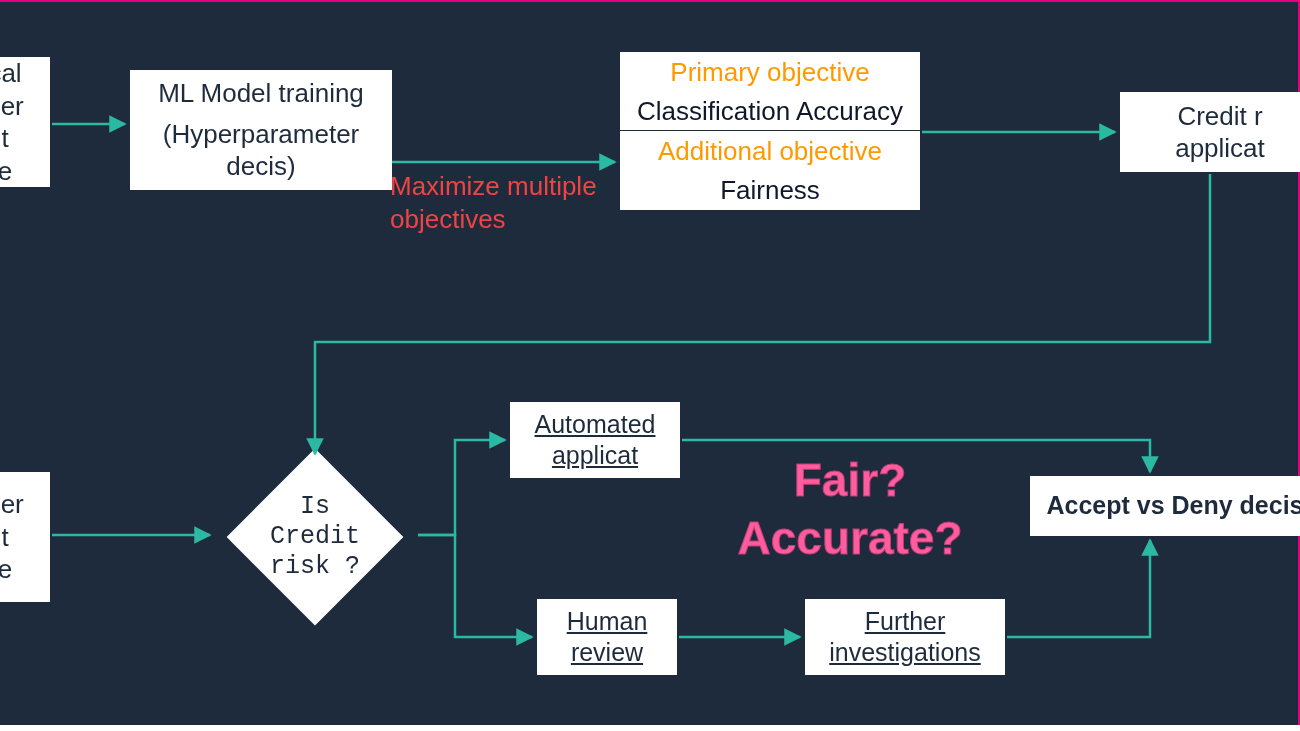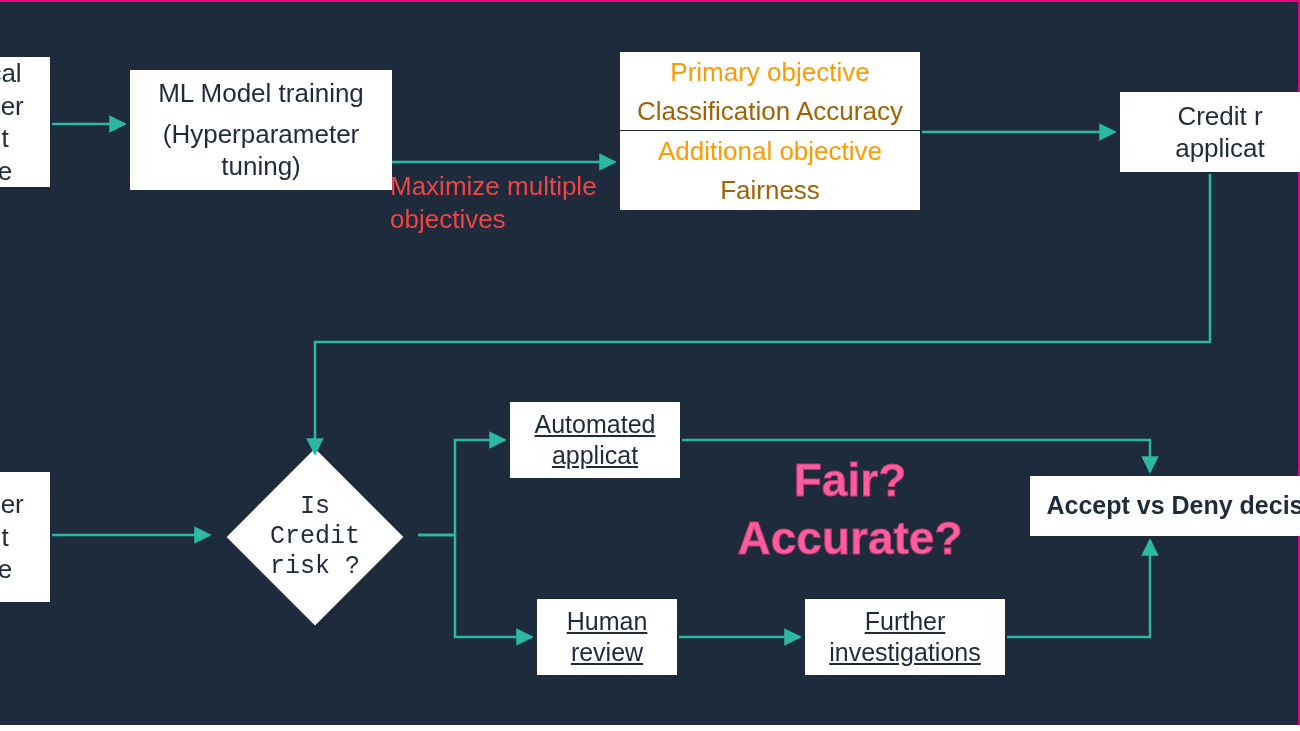--- a/index.html
+++ b/index.html
@@ -25,21 +25,21 @@
     line-height: 1.25;
     text-align: center;
     display: flex;
     flex-direction: column;
     align-items: center;
     justify-content: center;
     padding: 6px 10px;
   }
   .node.small { font-size: 25px; text-decoration: underline; }
   .node .orange { color: #ff9900; font-weight: 500; }
-  .node .black { color: #a16207; }
+  .node .black { color: #0f172a; }
   .diamond-wrap {
     position: absolute;
     width: 200px; height: 150px;
   }
   .diamond-shape {
     position:absolute;
     left:50%; top:50%;
     width: 125px; height: 125px;
     transform: translate(-50%,-50%) rotate(45deg);
     background:#ffffff;
@@ -83,21 +83,21 @@
     <span>cal</span>
     <span>ner</span>
     <span>t</span>
     <span>e</span>
   </div>
 
   <div class="node" style="left:130px; top:68px; width:262px; height:120px;">
     <span>ML Model training</span>
     <span style="height:8px"></span>
     <span>(Hyperparameter</span>
-    <span>tuning)</span>
+    <span>decis)</span>
   </div>
 
   <div class="node" style="left:620px; top:50px; width:300px; height:158px; padding:0;align-items:flex-end;">
     <div style="flex:1; display:flex; flex-direction:column; justify-content:center; width:100%;">
       <span class="orange">Primary objective</span>
       <span style="height:6px"></span>
       <span class="black">Classification Accuracy</span>
     </div>
     <div class="divider" style="left:0; width:100%; top:78px;"></div>
     <div style="flex:1; display:flex; flex-direction:column; justify-content:center; width:100%;">

